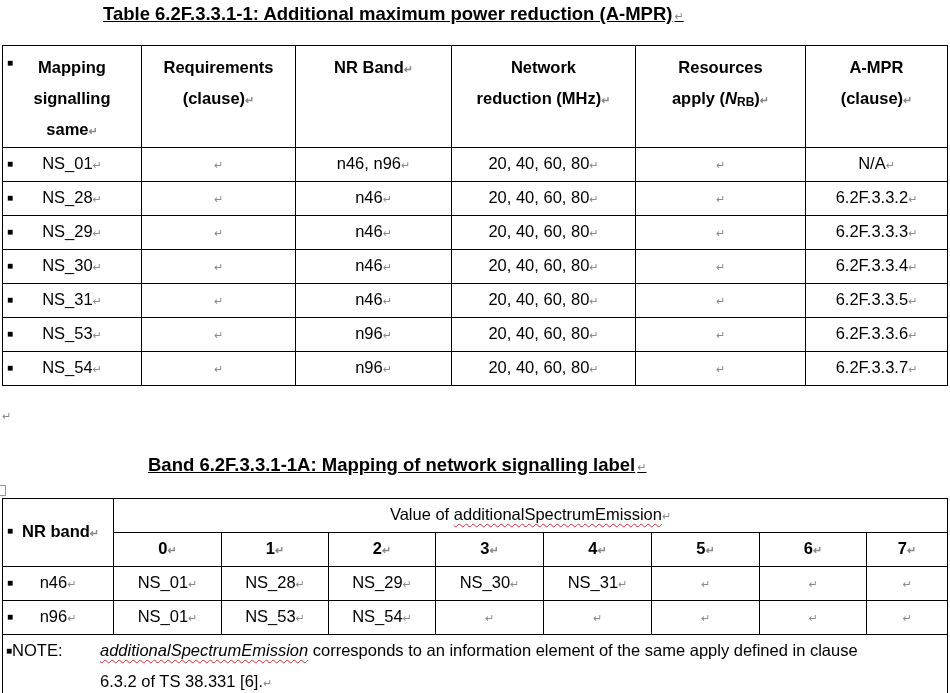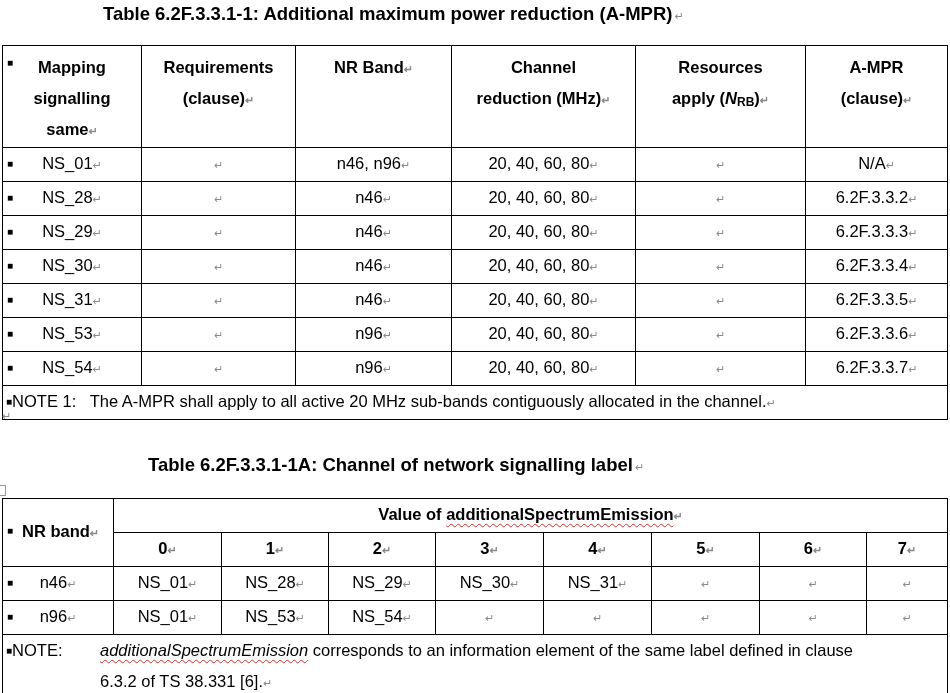--- a/index.html
+++ b/index.html
@@ -1,21 +1,21 @@
 <!DOCTYPE html>
 <html><head>
 <meta charset="utf-8">
 <style>
   html, body { margin: 0; padding: 0; background: #ffffff; }
   body {
     width: 950px; height: 693px; position: relative; overflow: hidden;
     font-family: "Liberation Sans", sans-serif; color: #000;
   }
   .title {
-    position: absolute; font-weight: bold; font-size: 18.5px; white-space: nowrap;
+    position: absolute; font-weight: bold; font-size: 18.5px; white-space: nowrap; text-decoration: underline;
   }
   .pm { color: #8a8a8a; font-size: 11px; font-weight: normal; margin-left: 2px; }
   .bul { position: absolute; left: 4px; font-size: 10px; line-height: 1; }
   table { position: absolute; border-collapse: collapse; table-layout: fixed; }
   td {
     border: 1.3px solid #000; padding: 0; font-size: 16.5px; text-align: center;
     vertical-align: middle; position: relative; line-height: 31px; white-space: nowrap;
   }
   td.hd { font-weight: bold; vertical-align: top; line-height: 31px; padding-top: 6px; white-space: normal; }
   td.note { text-align: left; padding-left: 12px; }
@@ -51,21 +51,21 @@
       <div><span>same</span><span class="pmc">↵</span></div>
     </td>
     <td class="hd">
       <div>Requirements</div>
       <div><span>(clause)</span><span class="pmc">↵</span></div>
     </td>
     <td class="hd">
       <div><span>NR Band</span><span class="pmc">↵</span></div>
     </td>
     <td class="hd">
-      <div>Channel</div>
+      <div>Network</div>
       <div><span>reduction (MHz)</span><span class="pmc">↵</span></div>
     </td>
     <td class="hd">
       <div>Resources</div>
       <div><span>apply (</span><span class="it">N</span><span class="sub">RB</span><span>)</span><span class="pmc">↵</span></div>
     </td>
     <td class="hd">
       <div>A-MPR</div>
       <div><span>(clause)</span><span class="pmc">↵</span></div>
     </td>
@@ -120,50 +120,47 @@
     <td><span>6.2F.3.3.6</span><span class="pmc">↵</span></td>
   </tr>
   <tr style="height:32px;">
     <td><span class="bul" style="top:11px">■</span><span>NS_54</span><span class="pmc">↵</span></td>
     <td><span></span><span class="pmc">↵</span></td>
     <td><span>n96</span><span class="pmc">↵</span></td>
     <td><span>20, 40, 60, 80</span><span class="pmc">↵</span></td>
     <td><span></span><span class="pmc">↵</span></td>
     <td><span>6.2F.3.3.7</span><span class="pmc">↵</span></td>
   </tr>
-  <tr style="height:32px;">
-    <td class="note" colspan="6" style="padding-left:0;"><span style="font-size:10px; margin-left:3px; vertical-align:2px;">■</span><span style="white-space:pre;">NOTE 1:   The A-MPR shall apply to all active 20 MHz sub-bands contiguously allocated in the channel.</span><span class="pmc">↵</span></td>
-  </tr>
 </tbody>
   </table>
 
 <div class="para">↵</div>
 
 <div class="title" style="left:148px; top:454px;">
-  <span>Table 6.2F.3.3.1-1A: Channel of network signalling label</span><span class="pm">↵</span>
+  <span>Band 6.2F.3.3.1-1A: Mapping of network signalling label</span><span class="pm">↵</span>
 </div>
 
 <div class="anchor"></div>
 
 <table style="left:2px; top:498px; width:945px;">
   <colgroup>
     <col style="width:111px">
       <col style="width:108px">
       <col style="width:107px">
       <col style="width:107px">
     <col style="width:108px">
       <col style="width:108px">
       <col style="width:108px">
       <col style="width:107px">
       <col style="width:81px">
   </colgroup>
   <tbody>
       <tr style="height:32px;">
     <td rowspan="2" style="font-weight:bold; text-align:left; padding-left:19px;"><span class="bul" style="top:27px">■</span><span>NR band</span><span class="pmc">↵</span></td>
-    <td colspan="8" style="font-weight:bold;"><span style="white-space:pre;">Value of </span><span class="wavy">additionalSpectrumEmission</span><span class="pmc">↵</span></td>
+    <td colspan="8" style="font-weight:normal;"><span style="white-space:pre;">Value of </span><span class="wavy">additionalSpectrumEmission</span><span class="pmc">↵</span></td>
   </tr>
   <tr style="height:32px;">
     <td style="font-weight:bold;"><span>0</span><span class="pmc">↵</span></td>
     <td style="font-weight:bold;"><span>1</span><span class="pmc">↵</span></td>
     <td style="font-weight:bold;"><span>2</span><span class="pmc">↵</span></td>
     <td style="font-weight:bold;"><span>3</span><span class="pmc">↵</span></td>
     <td style="font-weight:bold;"><span>4</span><span class="pmc">↵</span></td>
     <td style="font-weight:bold;"><span>5</span><span class="pmc">↵</span></td>
     <td style="font-weight:bold;"><span>6</span><span class="pmc">↵</span></td>
     <td style="font-weight:bold;"><span>7</span><span class="pmc">↵</span></td>
@@ -187,19 +184,19 @@
     <td><span>NS_54</span><span class="pmc">↵</span></td>
     <td><span></span><span class="pmc">↵</span></td>
     <td><span></span><span class="pmc">↵</span></td>
     <td><span></span><span class="pmc">↵</span></td>
     <td><span></span><span class="pmc">↵</span></td>
     <td><span></span><span class="pmc">↵</span></td>
   </tr>
   <tr style="height:64px;">
     <td colspan="9" style="text-align:left; line-height:31px;">
       <div style="position:relative; padding-left:0;">
-        <span style="font-size:10px; margin-left:3px; vertical-align:2px;">■</span><span>NOTE:</span><span style="position:absolute; left:97px;"><span class="it wavy">additionalSpectrumEmission</span><span style="white-space:pre;"> corresponds to an information element of the same label defined in clause</span></span>
+        <span style="font-size:10px; margin-left:3px; vertical-align:2px;">■</span><span>NOTE:</span><span style="position:absolute; left:97px;"><span class="it wavy">additionalSpectrumEmission</span><span style="white-space:pre;"> corresponds to an information element of the same apply defined in clause</span></span>
       </div>
       <div style="padding-left:97px;"><span>6.3.2 of TS 38.331 [6].</span><span class="pmc">↵</span></div>
     </td>
   </tr>
 </tbody>
   </table>
 
 </body></html>

